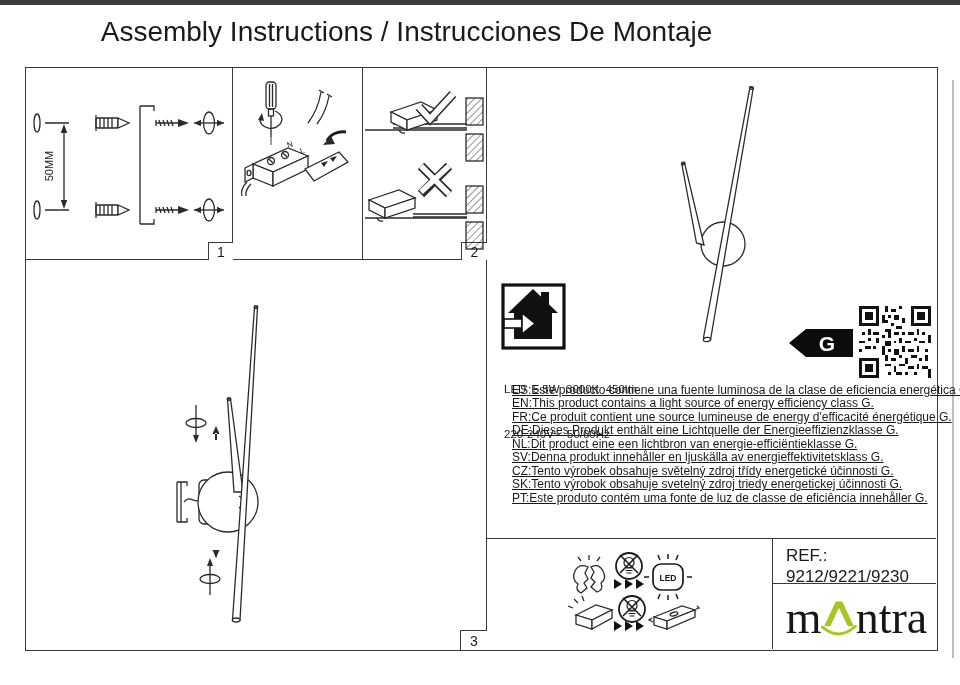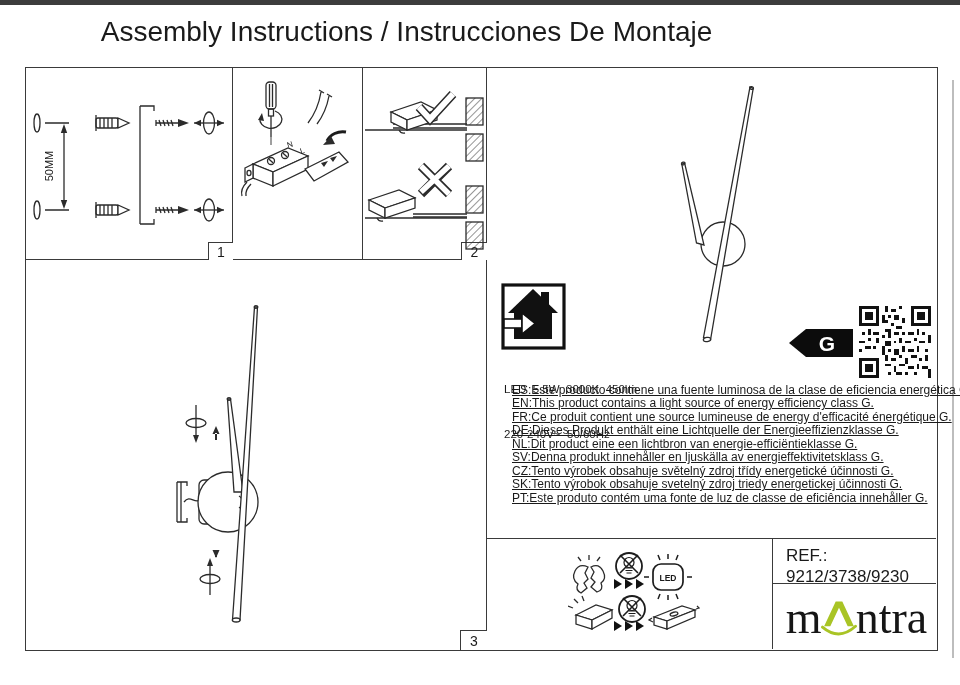--- a/index.html
+++ b/index.html
@@ -274,21 +274,21 @@
       <polygon points="86,66 114,55 127,59 99,70" fill="#fff"></polygon>
       <polygon points="86,66 99,70 99,78 86,74" fill="#fff"></polygon>
       <polygon points="99,70 127,59 127,66 99,78" fill="#fff"></polygon>
       <ellipse cx="106" cy="63" rx="4" ry="1.8" transform="rotate(-14 106 63)"></ellipse>
       <path d="M84 67l-3 2 4 2M128 58l3-1-2-2"></path>
     </g>
   </svg>
 
   <div class="abs ref-block">
     <div>REF.:</div>
-    <div>9212/3738/9230</div>
+    <div>9212/9221/9230</div>
   </div>
 
   <div class="abs logo">
     <span>m</span>
     <svg width="38" height="46" viewBox="0 0 46 52">
       <path class="green" d="M5 36 L19 6 L27 6 L41 36 L33.5 36 L23 13.5 L12.5 36 Z"></path>
       <path class="green-stroke" d="M3 37 Q23 54 43 36" fill="none" stroke-width="3.5" stroke-linecap="round"></path>
     </svg>
     <span>ntra</span>
   </div>

